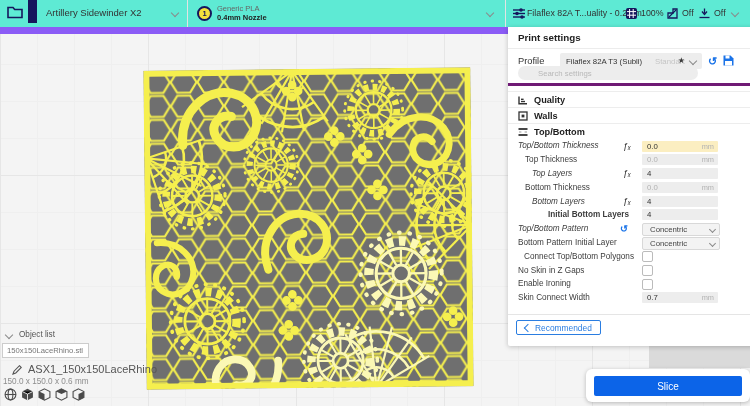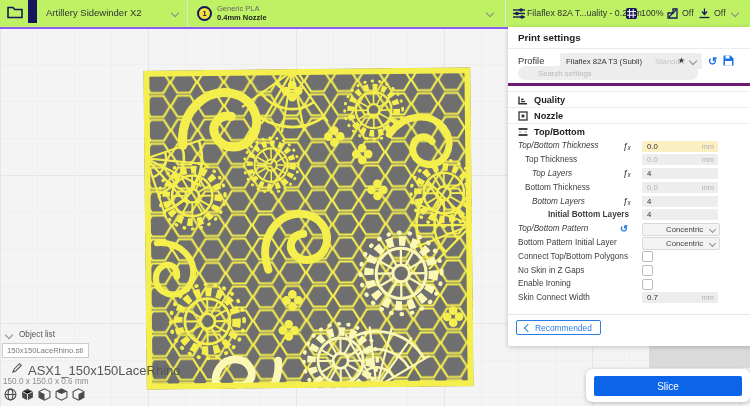--- a/index.html
+++ b/index.html
@@ -9,21 +9,21 @@
   #viewport{position:absolute;left:0;top:27px;right:0;bottom:0;background-color:#f4f4f4;
     background-image:
       linear-gradient(#e6e6e6 1px,transparent 1px),
       linear-gradient(90deg,#e6e6e6 1px,transparent 1px),
       linear-gradient(#efefef 1px,transparent 1px),
       linear-gradient(90deg,#efefef 1px,transparent 1px);
     background-size:148px 148px,148px 148px,37px 37px,37px 37px;}
   #model{position:absolute;left:145px;top:42px;width:327px;height:319px;transform:rotate(-0.6deg);cursor:pointer;}
   #model svg{display:block;width:100%;height:100%;}
   
-  #topbar{position:absolute;left:0;top:0;width:750px;height:27px;background:#bef264;border-bottom:2px solid #8b5cf6;z-index:5;}
+  #topbar{position:absolute;left:0;top:0;width:750px;height:27px;background:#5eead4;border-bottom:7px solid #8b5cf6;z-index:5;}
   #open-btn{position:absolute;left:5px;top:3px;width:20px;height:20px;background:none;border:none;padding:2px;cursor:pointer;}
   #navy-block{position:absolute;left:28px;top:0;width:9px;height:23px;background:#16165c;}
   #printer-select{position:absolute;left:38px;top:0;width:148px;height:27px;cursor:pointer;}
   #printer-select .nm{position:absolute;left:8px;top:7px;font-size:9.5px;color:#333;}
   .vdiv{position:absolute;top:0;height:27px;width:1px;background:#e3e3e3;}
   #material-select{position:absolute;left:188px;top:0;width:317px;height:27px;cursor:pointer;}
   #mat-badge{position:absolute;left:9px;top:6px;width:11px;height:11px;border:2px solid #16165c;border-radius:50%;
     background:#f5e13c;font-size:7.5px;font-weight:bold;color:#16165c;text-align:center;line-height:11px;}
   .mat-name{position:absolute;left:29px;top:4px;font-size:7.5px;color:#666;}
   .mat-nozzle{position:absolute;left:29px;top:13px;font-size:7.5px;font-weight:bold;color:#222;}
@@ -70,39 +70,39 @@
   .fx{position:absolute;left:115px;font-size:8.5px;font-style:italic;color:#222;}
   .rst{position:absolute;left:112px;font-size:9.5px;color:#1a73e8;font-weight:bold;cursor:pointer;}
   .valbox{position:absolute;left:134px;top:1.5px;width:76px;height:11px;background:#ededed;border-radius:1px;
     font-size:7.8px;color:#333;line-height:11px;}
   .valbox .val{margin-left:5px;}
   .valbox.dis .val{color:#b2b2b2;}
   .valbox.hl{background:#fbeec1;}
   .unit{position:absolute;right:4px;top:0;color:#b2b2b2;font-size:7.4px;line-height:11px;}
   .dropbox{position:absolute;left:134px;top:1px;width:76px;height:11px;background:#f3f3f3;border:1px solid #d8d8d8;
     border-radius:2px;font-size:7.8px;color:#444;line-height:11px;cursor:pointer;}
-  .dropbox .val{margin-left:23px;}
+  .dropbox .val{margin-left:7px;}
   .dropbox .chev{position:absolute;right:4px;top:3px;width:4px;height:4px;}
   .cbox{position:absolute;left:134px;top:2px;width:9px;height:9px;border:1px solid #bbb;border-radius:2px;background:#fff;cursor:pointer;}
   #panel-scroll{position:absolute;right:9px;top:66px;width:5px;height:120px;background:#16165c;border-radius:3px;cursor:grab;}
   #panel-footer-divider{position:absolute;left:0;right:0;bottom:31px;height:1px;background:#e5e5e5;}
   #recommended-btn{position:absolute;left:8px;bottom:11px;height:15px;padding:0 8px;border:1px solid #2a7de1;border-radius:2px;
     background:#fff;color:#2a7de1;font-size:8.4px;display:flex;align-items:center;gap:4px;cursor:pointer;font-family:inherit;}
   #recommended-btn .chev{border-color:#2a7de1;}
   
   #gray-box{position:absolute;left:649px;top:346px;width:101px;height:22px;background:#dadada;z-index:4;}
   #slice-card{position:absolute;left:586px;top:369px;width:164px;height:33px;background:#fff;border-radius:6px;
     box-shadow:0 1px 4px rgba(0,0,0,.25);z-index:6;}
   #slice-btn{position:absolute;left:8px;top:7px;width:148px;height:20px;background:#0c64e8;border:none;border-radius:2px;
     color:#fff;font-size:10px;cursor:pointer;font-family:inherit;}
   
   #object-header{position:absolute;left:6px;top:330px;display:flex;gap:7px;align-items:center;font-size:8.2px;color:#555;cursor:pointer;z-index:3;}
   #object-file-input{position:absolute;left:2px;top:343px;width:87px;height:15px;border:1px solid #ccc;background:#fff;
     font-size:7.7px;color:#777;padding:0 4px;box-sizing:border-box;font-family:inherit;z-index:3;}
-  #mesh-row{position:absolute;left:12px;top:363px;display:flex;gap:6px;align-items:flex-start;font-size:13px;color:#555;z-index:3;cursor:pointer;}
+  #mesh-row{position:absolute;left:12px;top:363px;display:flex;gap:6px;align-items:flex-end;font-size:11px;color:#555;z-index:3;cursor:pointer;}
   #dims{position:absolute;left:3px;top:377px;font-size:8.2px;color:#8d8d8d;z-index:3;}
   #view-toolbar{position:absolute;left:4px;top:388px;display:flex;gap:4px;z-index:3;}
   .vbtn{width:13px;height:13px;background:none;border:none;padding:0;cursor:pointer;}
 </style>
 </head>
 <body>
 
 <div id="app">
 
   <div id="viewport">
@@ -292,21 +292,21 @@
           <span>Quality</span>
           <span class="chev left"></span>
         </div>
         <div class="section-h">
           <span class="sic">
             <svg width="10" height="10" viewBox="0 0 10 10">
               <rect x="1" y="1" width="8" height="8" fill="none" stroke="#333" stroke-width="1.3"></rect>
               <rect x="3.6" y="3.6" width="2.8" height="2.8" fill="#333"></rect>
             </svg>
           </span>
-          <span>Nozzle</span>
+          <span>Walls</span>
           <span class="chev left"></span>
         </div>
         <div class="section-h">
           <span class="sic">
             <svg width="10" height="10" viewBox="0 0 10 10">
               <g stroke="#333" stroke-width="1.8">
                 <line x1="0.5" y1="2" x2="9.5" y2="2"></line>
                 <line x1="0.5" y1="8" x2="9.5" y2="8"></line>
               </g>
               <g stroke="#999" stroke-width="1">
@@ -348,21 +348,21 @@
         <div class="set-row">
           <span class="lbl ital" style="padding-left: 10px;">Top/Bottom Pattern</span>
           <span class="rst">↺</span>
           <div class="dropbox"><span class="val">Concentric</span><span class="chev down"></span></div>
         </div>
         <div class="set-row">
           <span class="lbl" style="padding-left: 10px;">Bottom Pattern Initial Layer</span>
           <div class="dropbox"><span class="val">Concentric</span><span class="chev down"></span></div>
         </div>
         <div class="set-row">
-          <span class="lbl" style="padding-left: 10px;">Connect Top/Bottom Polygons</span>
+          <span class="lbl" style="padding-left: 16px;">Connect Top/Bottom Polygons</span>
           <div class="cbox"></div>
         </div>
         <div class="set-row">
           <span class="lbl" style="padding-left: 10px;">No Skin in Z Gaps</span>
           <div class="cbox"></div>
         </div>
         <div class="set-row">
           <span class="lbl" style="padding-left: 10px;">Enable Ironing</span>
           <div class="cbox"></div>
         </div>

